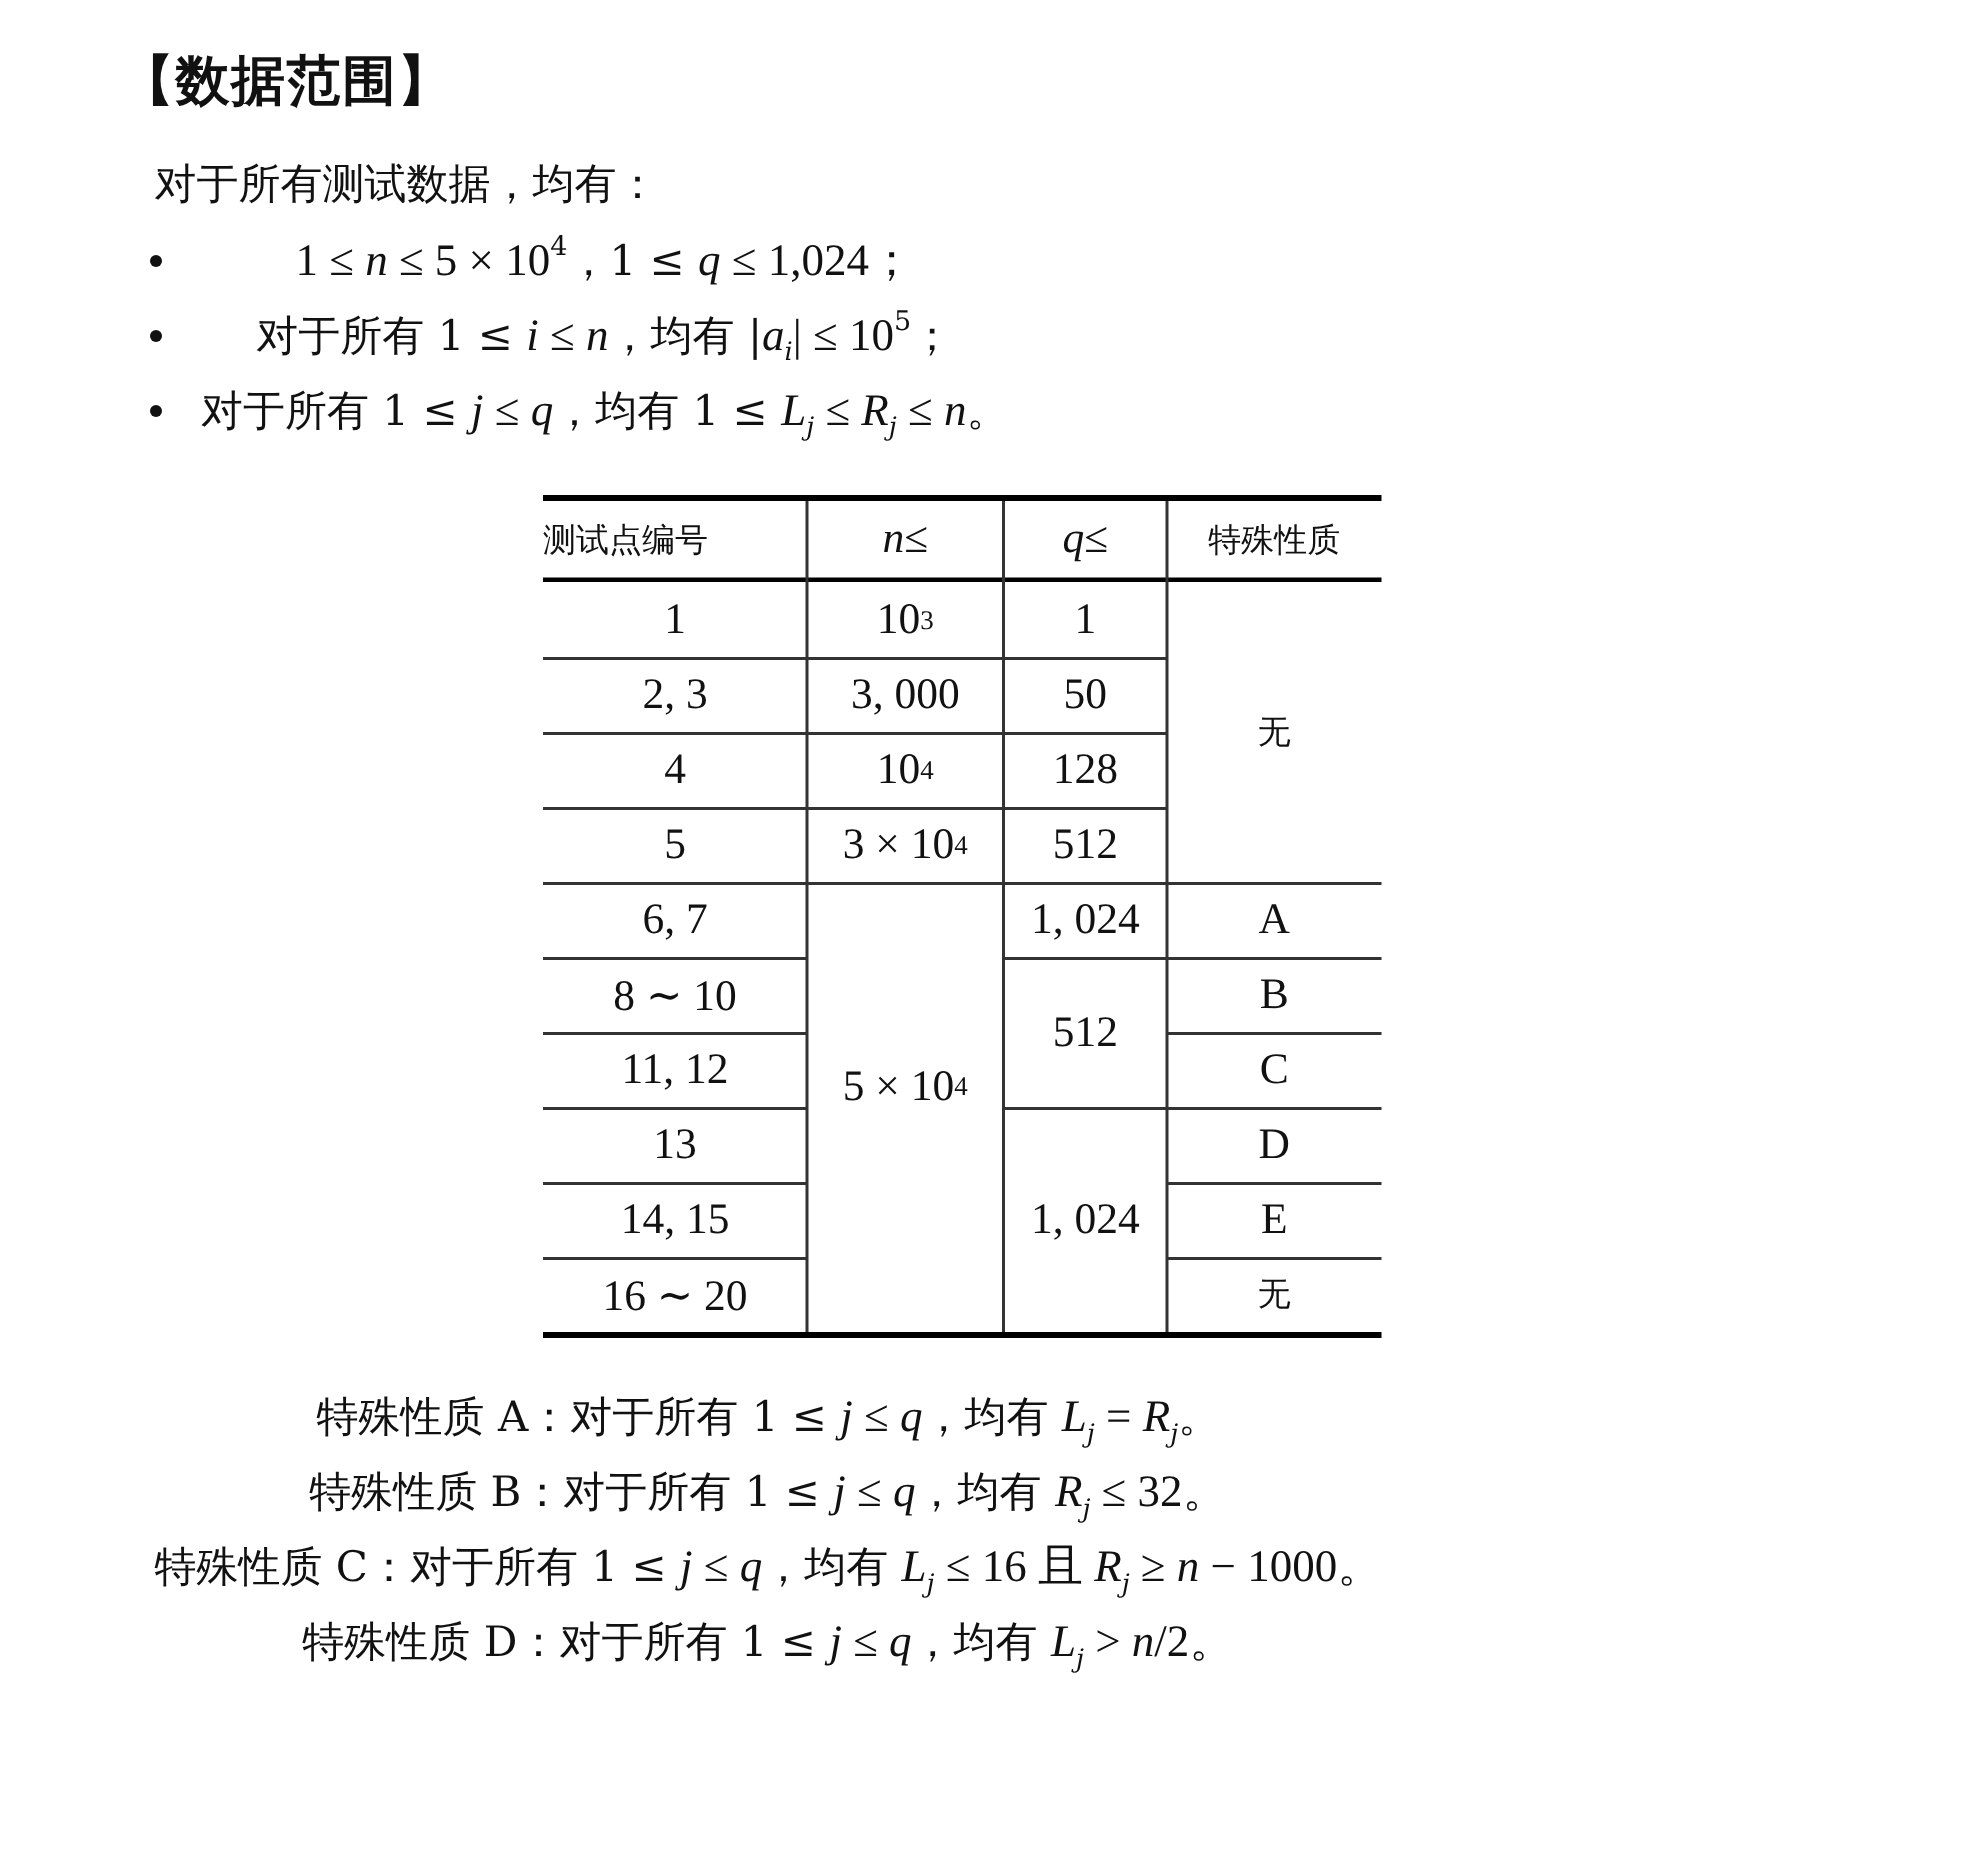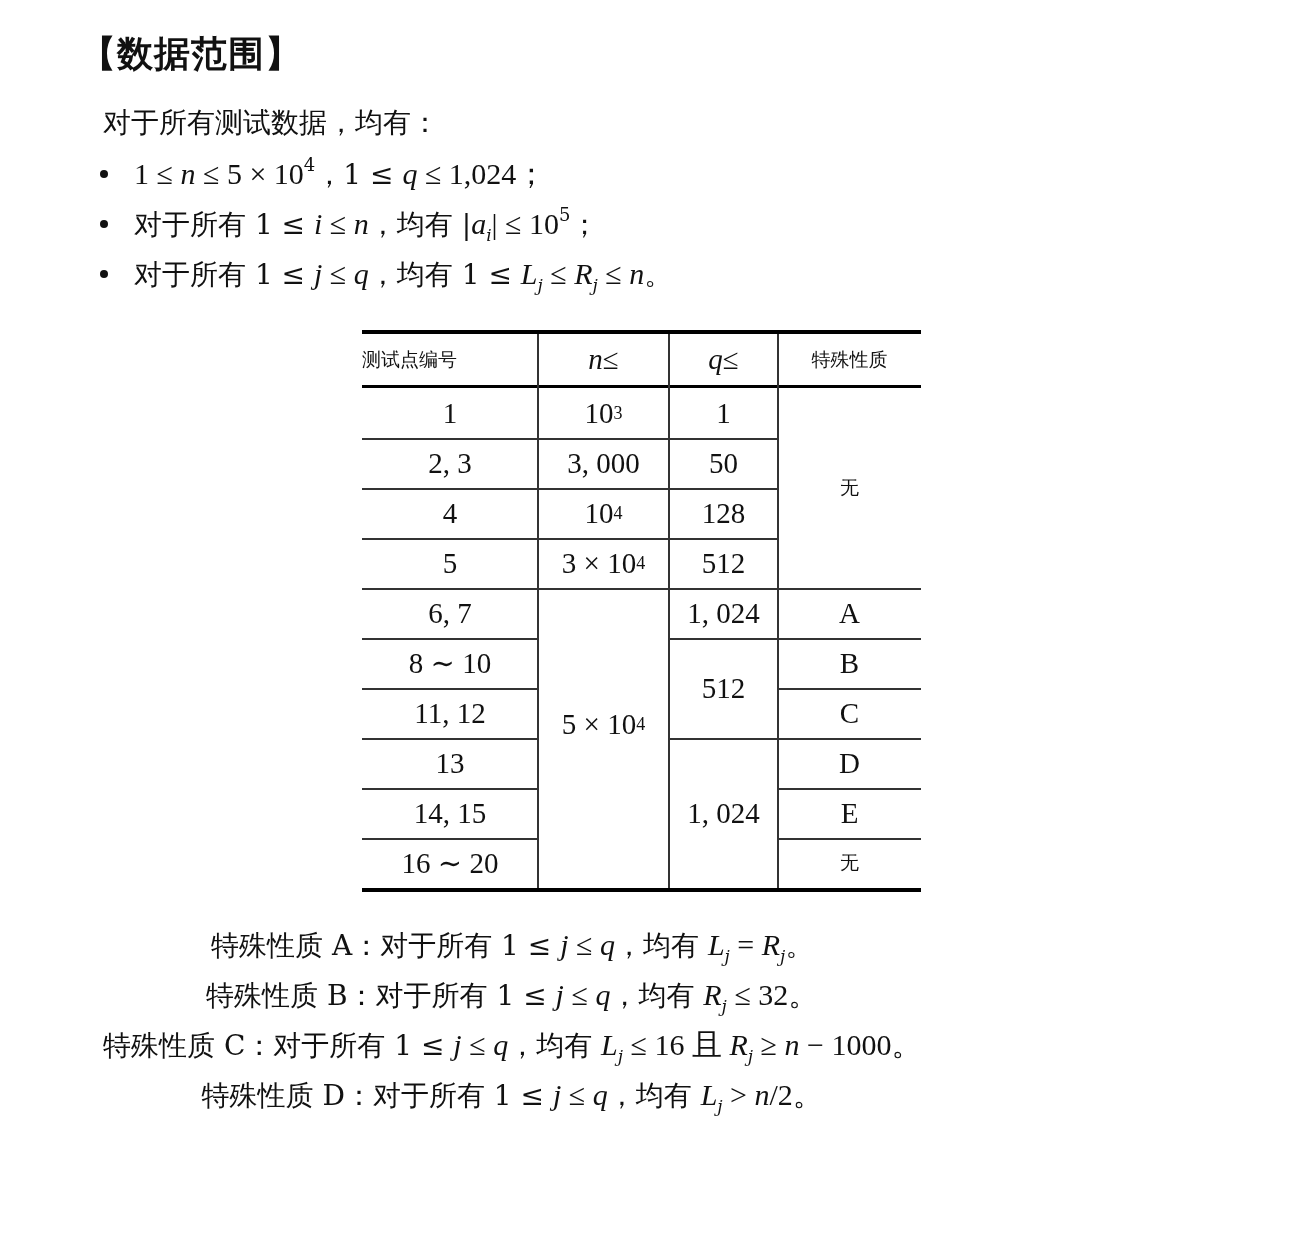--- a/index.html
+++ b/index.html
@@ -2,34 +2,34 @@
 <html><head>
 <meta charset="utf-8">
 <style>
   html, body { margin:0; padding:0; background:#ffffff; }
   body { width:1314px; height:1250px; position:relative; overflow:hidden;
          font-family:"DejaVu Serif","Liberation Serif",serif; color:#111; }
   .heading { position:absolute; left:80px; top:30px; font-size:36px; font-weight:bold;
              font-family:"DejaVu Sans","Liberation Sans",sans-serif; letter-spacing:1px; }
   .intro { position:absolute; left:103px; top:104px; font-size:28px; }
   .bullets { position:absolute; left:100px; top:152px; margin:0; padding:0; list-style:none; }
-  .bullets li { position:relative; height:50px; font-size:28px; line-height:44px; padding-left:34px; white-space:nowrap; }
+  .bullets li { position:relative; height:50px; font-size:28px; line-height:44px; padding-left:34px; white-space:nowrap;text-align:center; }
   .bullets li .dot { position:absolute; left:0; top:18px; width:8px; height:8px; border-radius:50%; background:#111; }
   .m { font-family:"Liberation Serif","DejaVu Serif",serif; font-size:30px; }
   .mi { font-style:italic; }
   sup { font-size:18px; vertical-align:13px; line-height:0; }
   sub { font-size:17px; vertical-align:-7px; line-height:0; font-style:italic; }
 
   .tbl { position:absolute; left:362px; top:330px; width:559px; height:562px; }
   .rule { position:absolute; background:#000; }
   .hline { position:absolute; height:1.5px; background:#333; }
   .vline { position:absolute; width:1.5px; background:#333; }
   .cell { position:absolute; display:flex; align-items:center; justify-content:center;
           font-size:29px; font-family:"Liberation Serif","DejaVu Serif",serif; white-space:nowrap; }
-  .cell.cjk { font-family:"DejaVu Sans","Liberation Sans",sans-serif; font-size:19px; }
+  .cell.cjk { font-family:"DejaVu Sans","Liberation Sans",sans-serif; font-size:22px; }
 
   .props { position:absolute; left:103px; top:922px;text-align:center; }
   .props .row { height:50px; line-height:46px; font-size:28px; white-space:nowrap; }
 </style>
 </head>
 <body>
 
 <div class="heading">【数据范围】</div>
 
 <div class="intro">对于所有测试数据，均有：</div>

